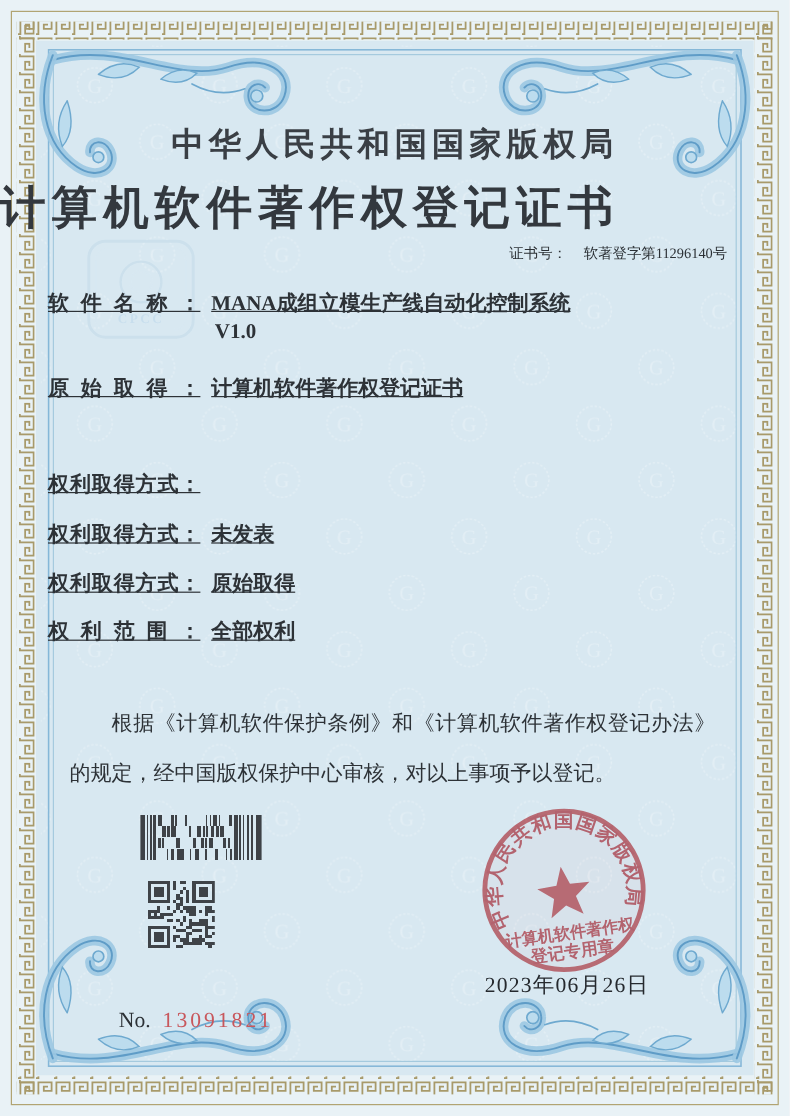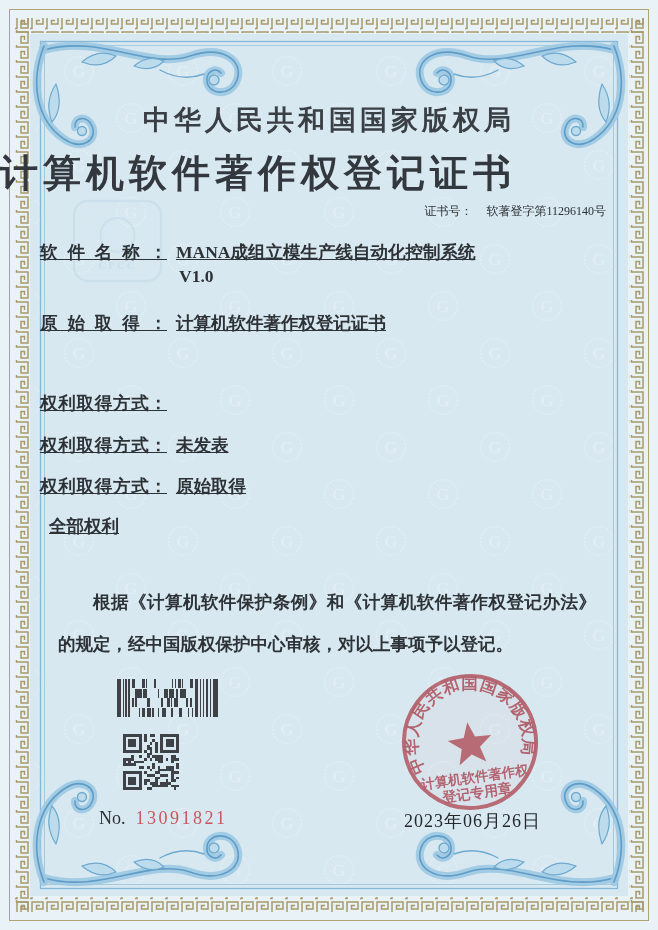--- a/index.html
+++ b/index.html
@@ -20,23 +20,23 @@
     font-size:27px;font-weight:700;letter-spacing:4px;color:#3a3f45;}
   .cert-title{position:absolute;top:148px;left:0;width:100%;text-align:left;
     font-size:38px;font-weight:700;letter-spacing:5px;color:#33383e;}
   .certno{position:absolute;top:203px;right:52px;font-size:12px;font-weight:400;color:#2b3035;}
   .certno .num{margin-left:14px;}
   .row{position:absolute;left:40px;display:flex;align-items:center;
     font-size:17.5px;font-weight:700;color:#2d3237;text-decoration:underline;}
   .flabel{display:inline-block;width:127px;flex:none;text-align:justify;text-align-last:justify;}
   .fvalue{margin-left:9px;white-space:nowrap;}
   .value2{position:absolute;left:179px;top:266px;font-size:17.5px;font-weight:700;}
-  .statement{position:absolute;left:58px;top:581px;width:538px;font-size:17.5px;font-weight:700;
+  .statement{position:absolute;left:58px;top:581px;width:538px;font-size:17.5px;font-weight:400;
     line-height:42px;text-indent:2em;text-align:justify;color:#2d3237;}
-  .serial{position:absolute;left:99px;top:808px;font-size:18px;font-weight:400;color:#2c3136;}
+  .serial{position:absolute;left:99px;top:840px;font-size:18px;font-weight:400;color:#2c3136;}
   .serial .red{color:#c8575c;letter-spacing:2.5px;margin-left:10px;font-weight:400;}
   .issue-date{position:absolute;left:404px;top:809px;font-size:18px;font-weight:400;
     letter-spacing:1px;color:#25292e;}
   .barcode{position:absolute;left:117px;top:679px;}
   .qrcode{position:absolute;left:123px;top:734px;}
   .seal{position:absolute;left:385px;top:657px;mix-blend-mode:multiply;}
   .emboss{position:absolute;left:70px;top:198px;opacity:.85;}
   svg{display:block;}
 </style>
 </head>
@@ -164,20 +164,21 @@
   </div>
   <div class="row" style="top:433px">
     <span class="flabel">权利取得方式：</span>
     <span class="fvalue">未发表</span>
   </div>
   <div class="row" style="top:474px">
     <span class="flabel">权利取得方式：</span>
     <span class="fvalue">原始取得</span>
   </div>
   <div class="row" style="top:514px">
+    <span class="flabel">权利范围：</span>
     <span class="fvalue">全部权利</span>
   </div>
 
   <div class="statement">根据《计算机软件保护条例》和《计算机软件著作权登记办法》的规定，经中国版权保护中心审核，对以上事项予以登记。</div>
 
   <svg class="barcode" id="pdf417" width="101" height="38" viewBox="0 0 101 38" style="shape-rendering:crispEdges">
       <rect x="0" y="0" width="4" height="38" fill="#3e4247"></rect>
       <rect x="5.5" y="0" width="1" height="38" fill="#3e4247"></rect>
       <rect x="8" y="0" width="1.5" height="38" fill="#3e4247"></rect>
       <rect x="10.5" y="0" width="2.5" height="38" fill="#3e4247"></rect>

